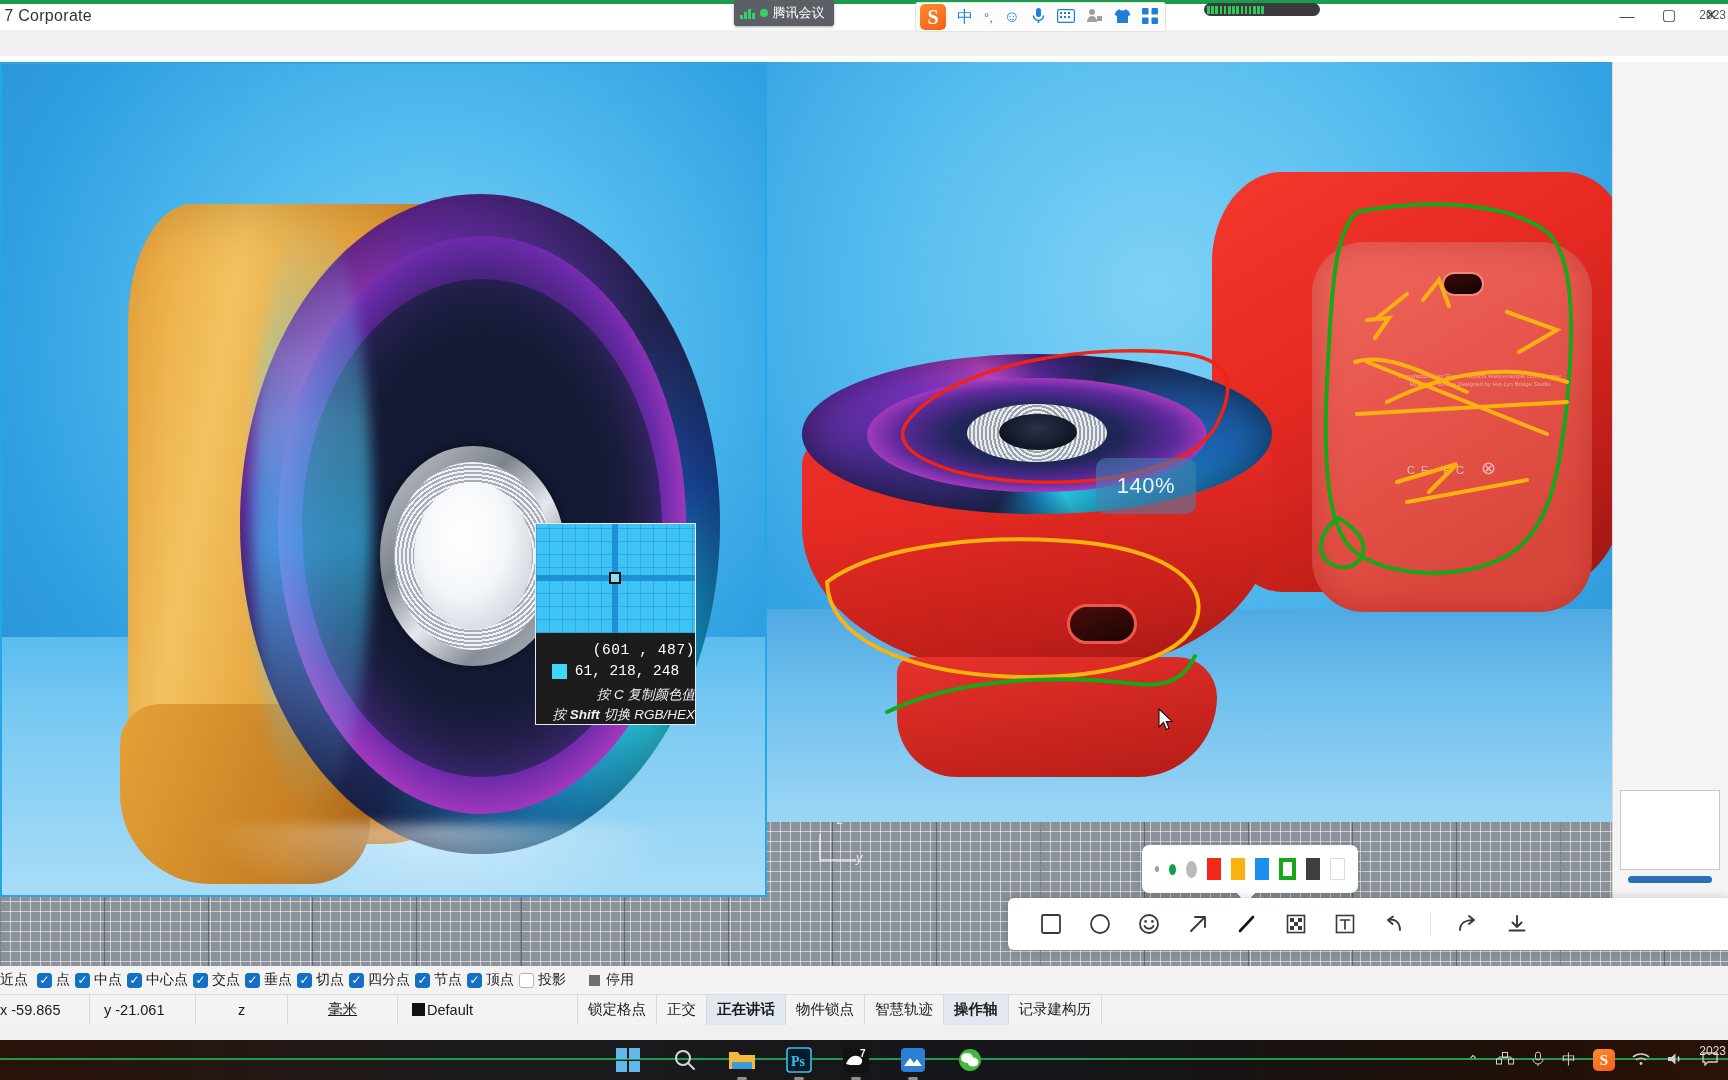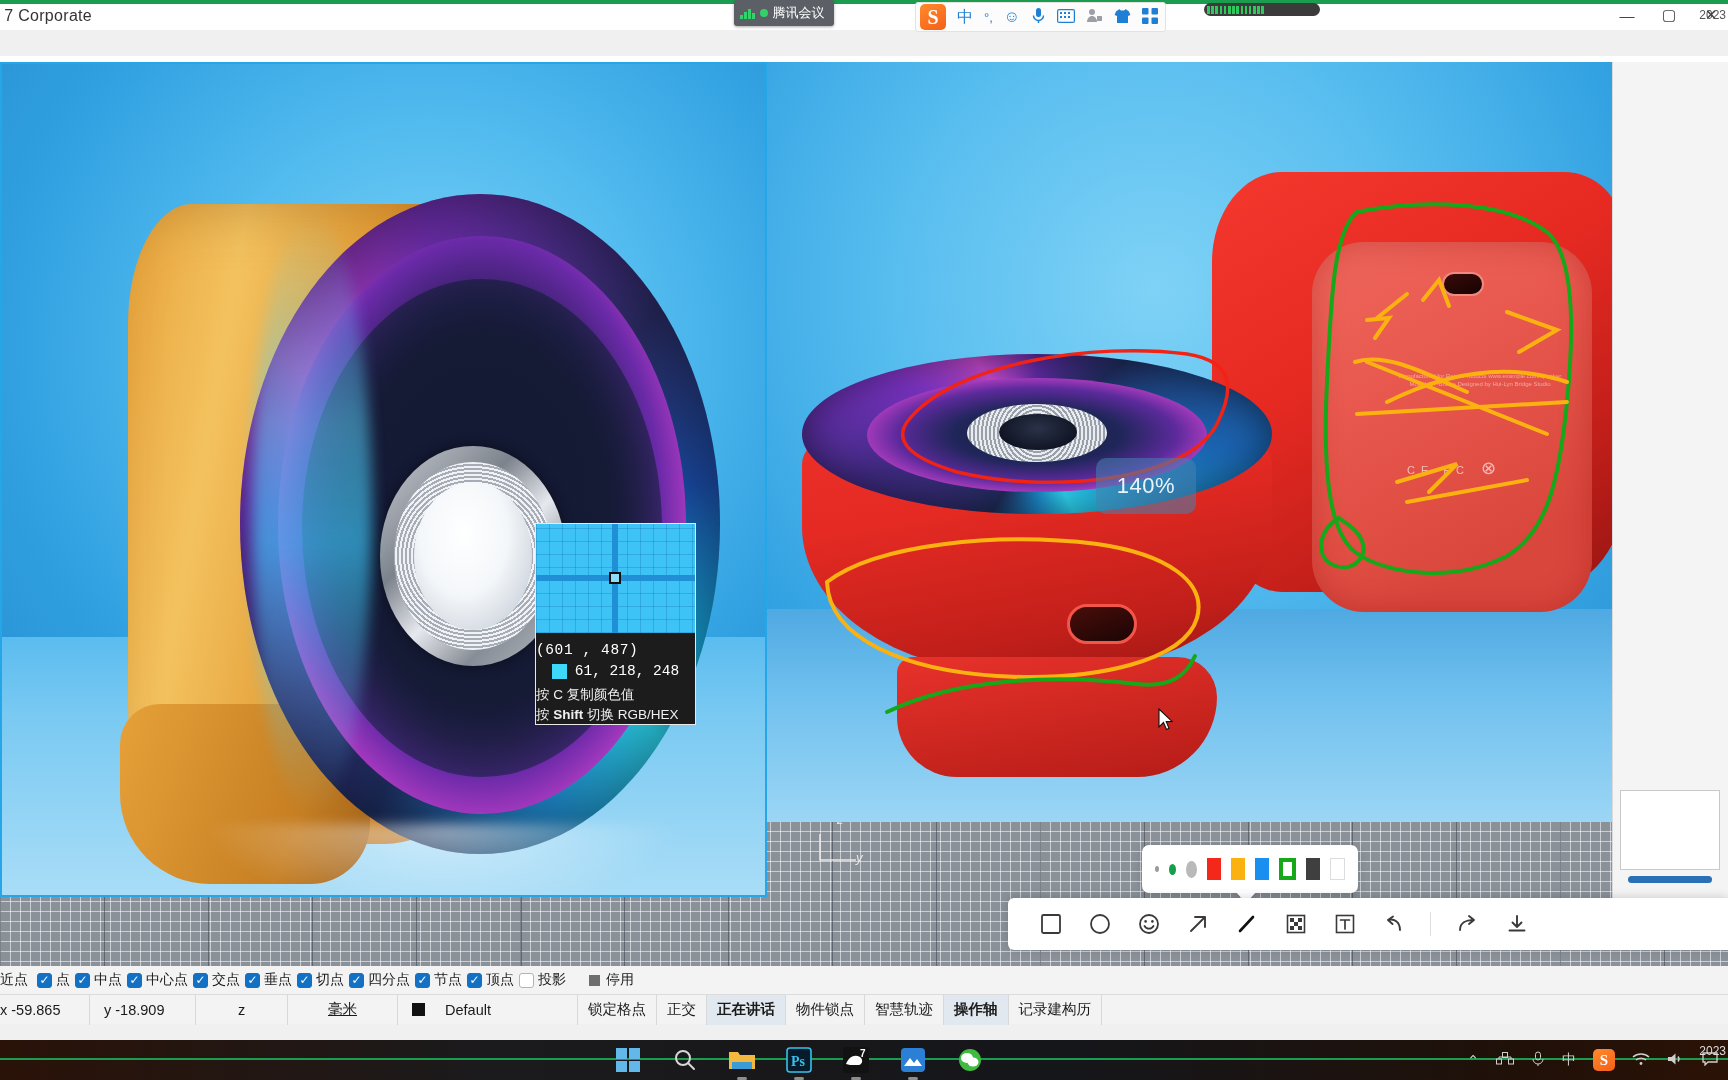--- a/index.html
+++ b/index.html
@@ -317,34 +317,34 @@
   .picker-cross-h {
     position: absolute; left: 0; top: 51px; width: 159px; height: 6px; background: #1f8fd6;
   }
   .picker-cross-v {
     position: absolute; left: 76px; top: 0; width: 6px; height: 109px; background: #1f8fd6;
   }
   .picker-center {
     position: absolute; left: 73px; top: 48px; width: 12px; height: 12px;
     border: 2px solid #111; background: #8fdcf8;
   }
-  .picker-info { padding: 6px 0 4px 0; text-align: left; color: #fff; }
+  .picker-info { padding: 6px 0 4px 0; text-align: right; color: #fff; }
   .picker-coord {
     font-family: "Liberation Mono", "DejaVu Sans Mono", monospace;
     font-size: 14.5px; letter-spacing: .6px; color: #fff;
     padding: 3px 0 5px 0;
   }
   .picker-rgb {
     display: flex; align-items: center; justify-content: center; gap: 8px;
     font-family: "Liberation Mono", "DejaVu Sans Mono", monospace;
     font-size: 14.5px; color: #fff; padding-bottom: 6px;
   }
   .picker-swatch { width: 15px; height: 15px; background: #3dd9f8; }
   .picker-hint {
-    font-size: 13.5px; color: #f0f0f0; line-height: 20px;
+    font-size: 13.5px; color: #f0f0f0; line-height: 20px; font-style: italic;
   }
   .picker-hint b { font-weight: bold; }
 
   
   .vp-tabs {
     position: absolute; left: 0; top: 936px; width: 1728px; height: 30px;
     background: #f1f1f1; border-top: 1px solid #d2d2d2;
     display: flex; align-items: center;
   }
   .vp-tab {
@@ -385,21 +385,21 @@
   }
   .st-cell {
     padding: 0 14px; height: 30px; display: flex; align-items: center;
     border-right: 1px solid #d8d8d8; white-space: nowrap;
   }
   .st-cell.first { margin-left: -14px; }
   .st-cell.w-x { min-width: 104px; }
   .st-cell.w-y { min-width: 106px; }
   .st-cell.w-z { min-width: 92px; justify-content: center; }
   .st-cell.w-u { min-width: 110px; justify-content: center; text-decoration: underline; }
-  .st-cell.layer { min-width: 180px; gap: 20px; }
+  .st-cell.layer { min-width: 180px; gap: 2px; }
   .layer-sw { width: 13px; height: 13px; background: #111; display: inline-block; }
   .st-mode { padding: 0 10px; height: 30px; display: flex; align-items: center;
              border-right: 1px solid #d8d8d8; white-space: nowrap; }
   .st-mode.on { font-weight: bold; background: #e2e8f0; }
 
   
   .annot-colors {
     position: absolute; left: 1142px; top: 845px; width: 216px; height: 48px;
     background: #fff; border-radius: 7px;
     box-shadow: 0 2px 9px rgba(0,0,0,.17);
@@ -654,21 +654,21 @@
         <span>投影</span>
       </span>
       <span class="osnap-stop">
         <span class="stop-sq"></span>
         <span>停用</span>
       </span>
     </div>
 
     <div class="status-bar">
       <div class="st-cell first w-x">x -59.865</div>
-      <div class="st-cell w-y">y -18.909</div>
+      <div class="st-cell w-y">y -21.061</div>
       <div class="st-cell w-z">z</div>
       <div class="st-cell w-u">毫米</div>
       <div class="st-cell layer">
         <span class="layer-sw"></span>
         <span>Default</span>
       </div>
       <div class="st-mode">锁定格点</div>
       <div class="st-mode">正交</div>
       <div class="st-mode on">正在讲话</div>
       <div class="st-mode">物件锁点</div>

